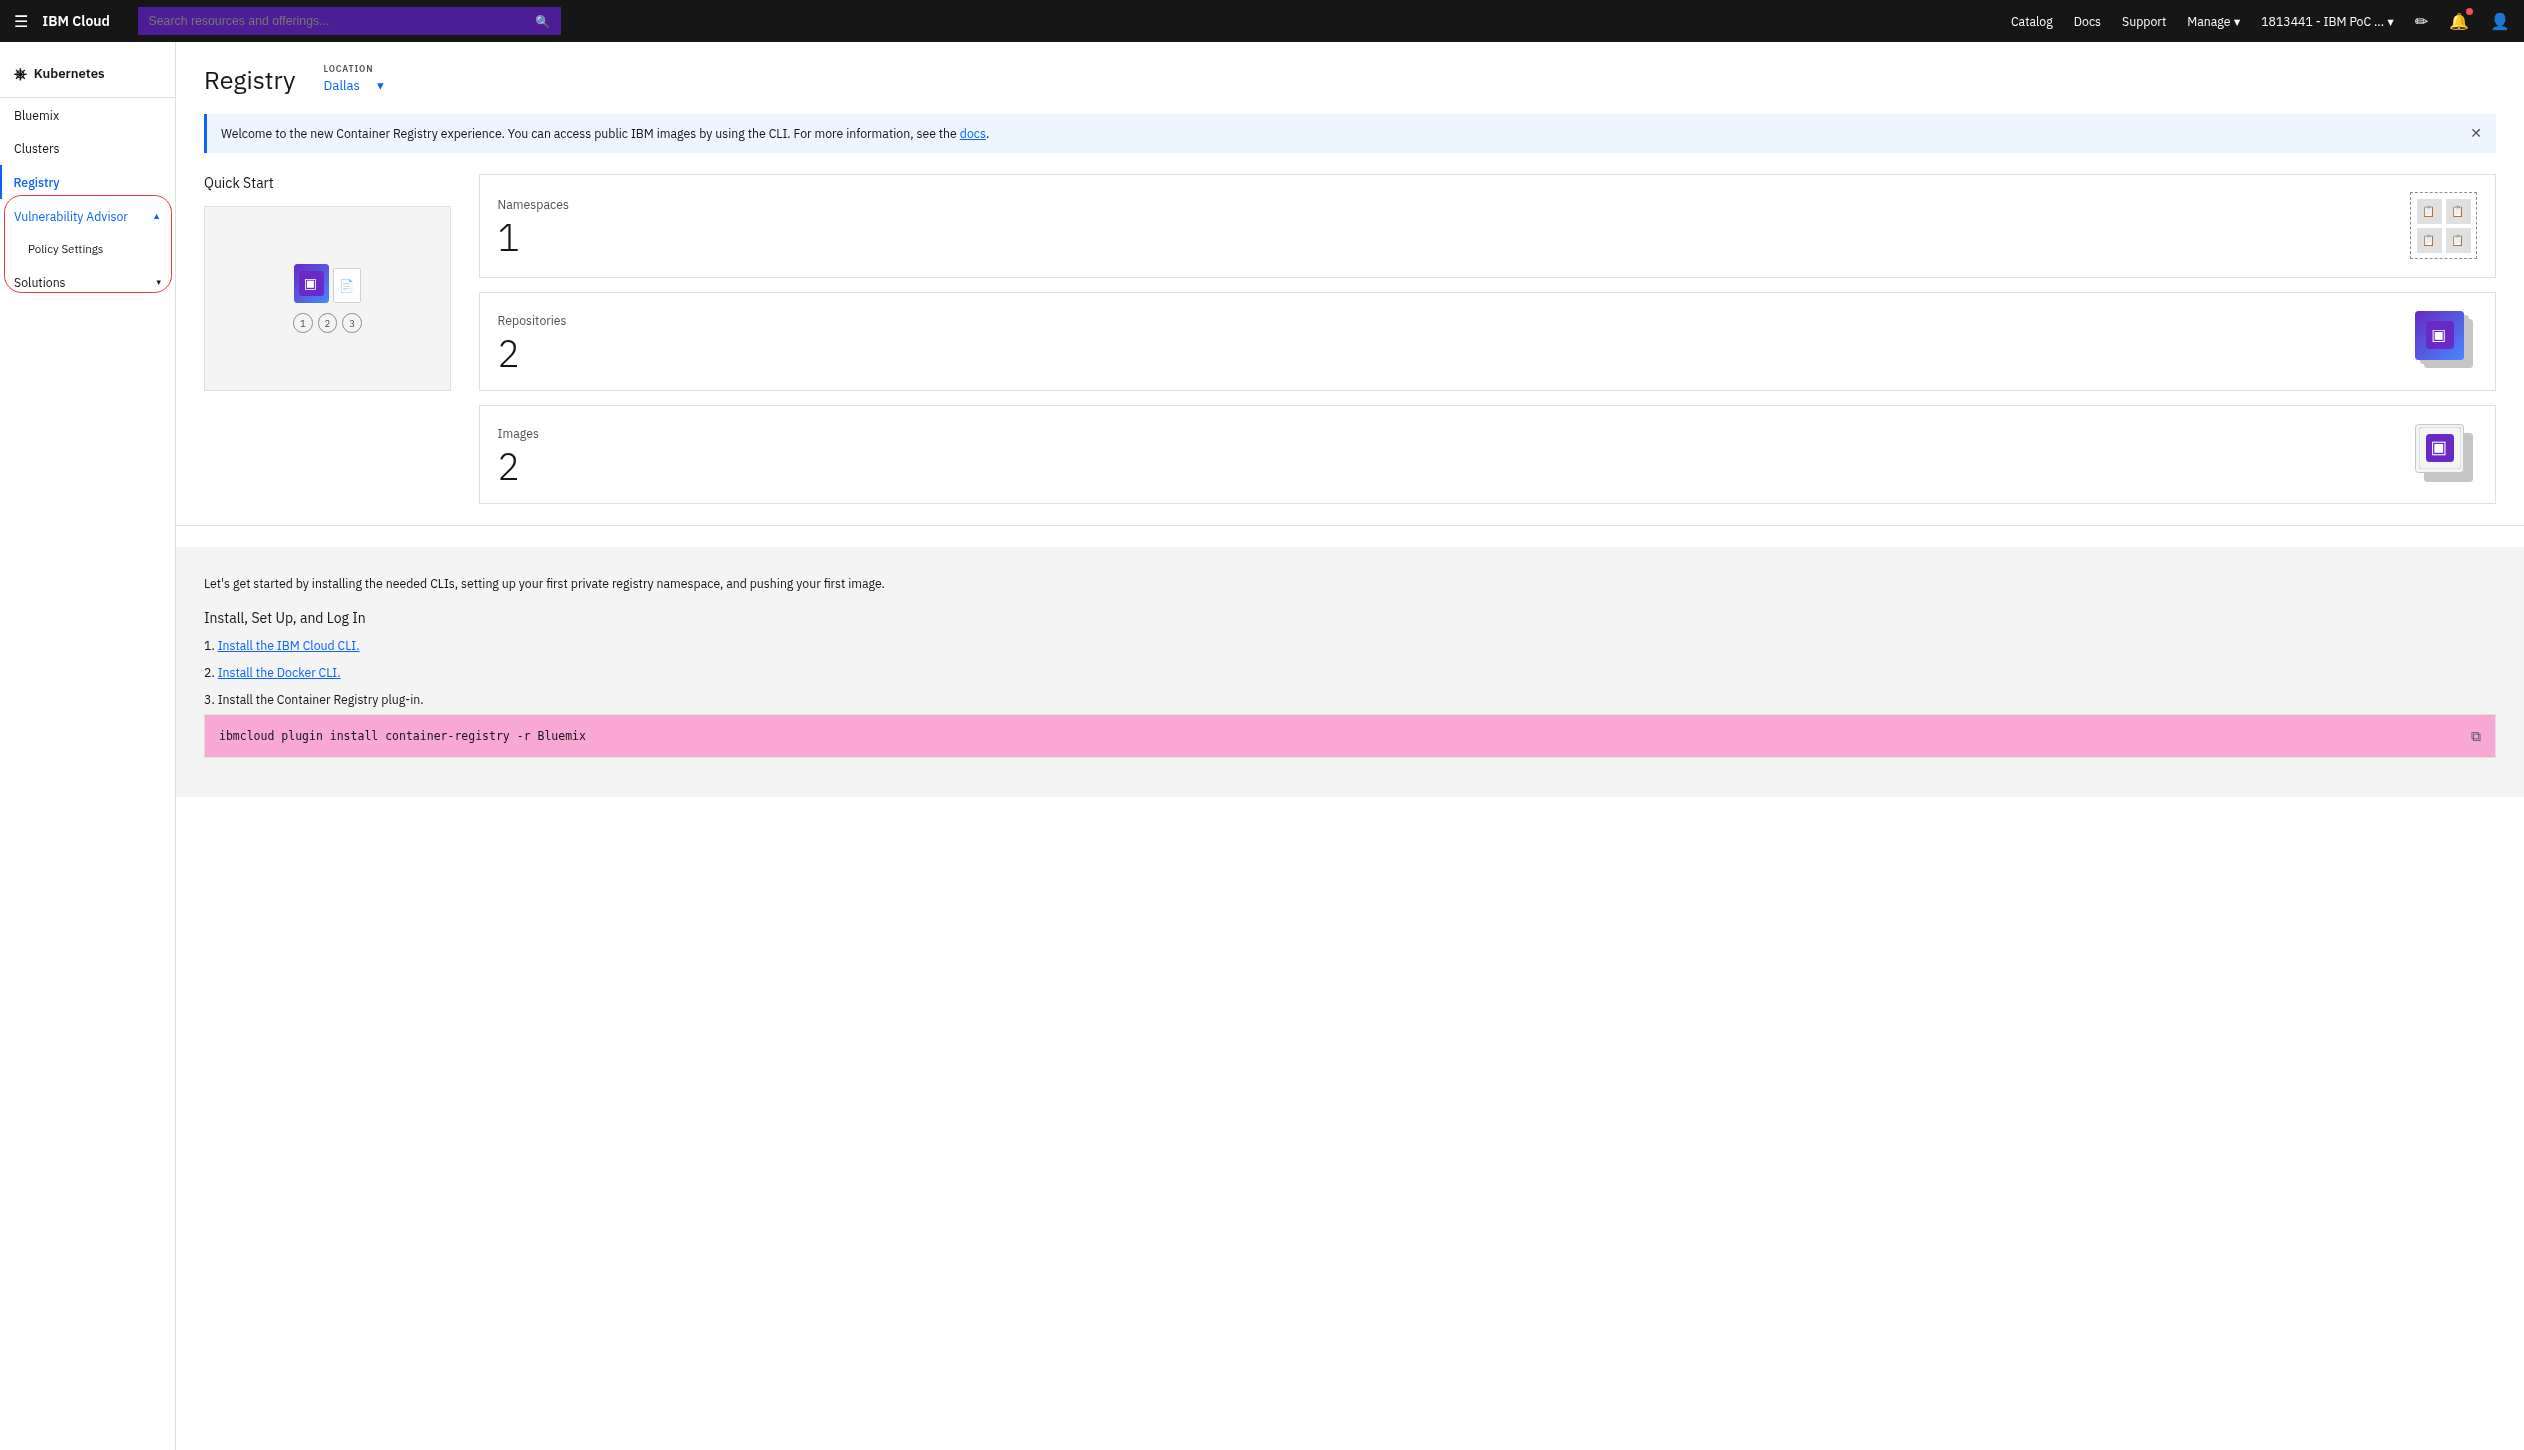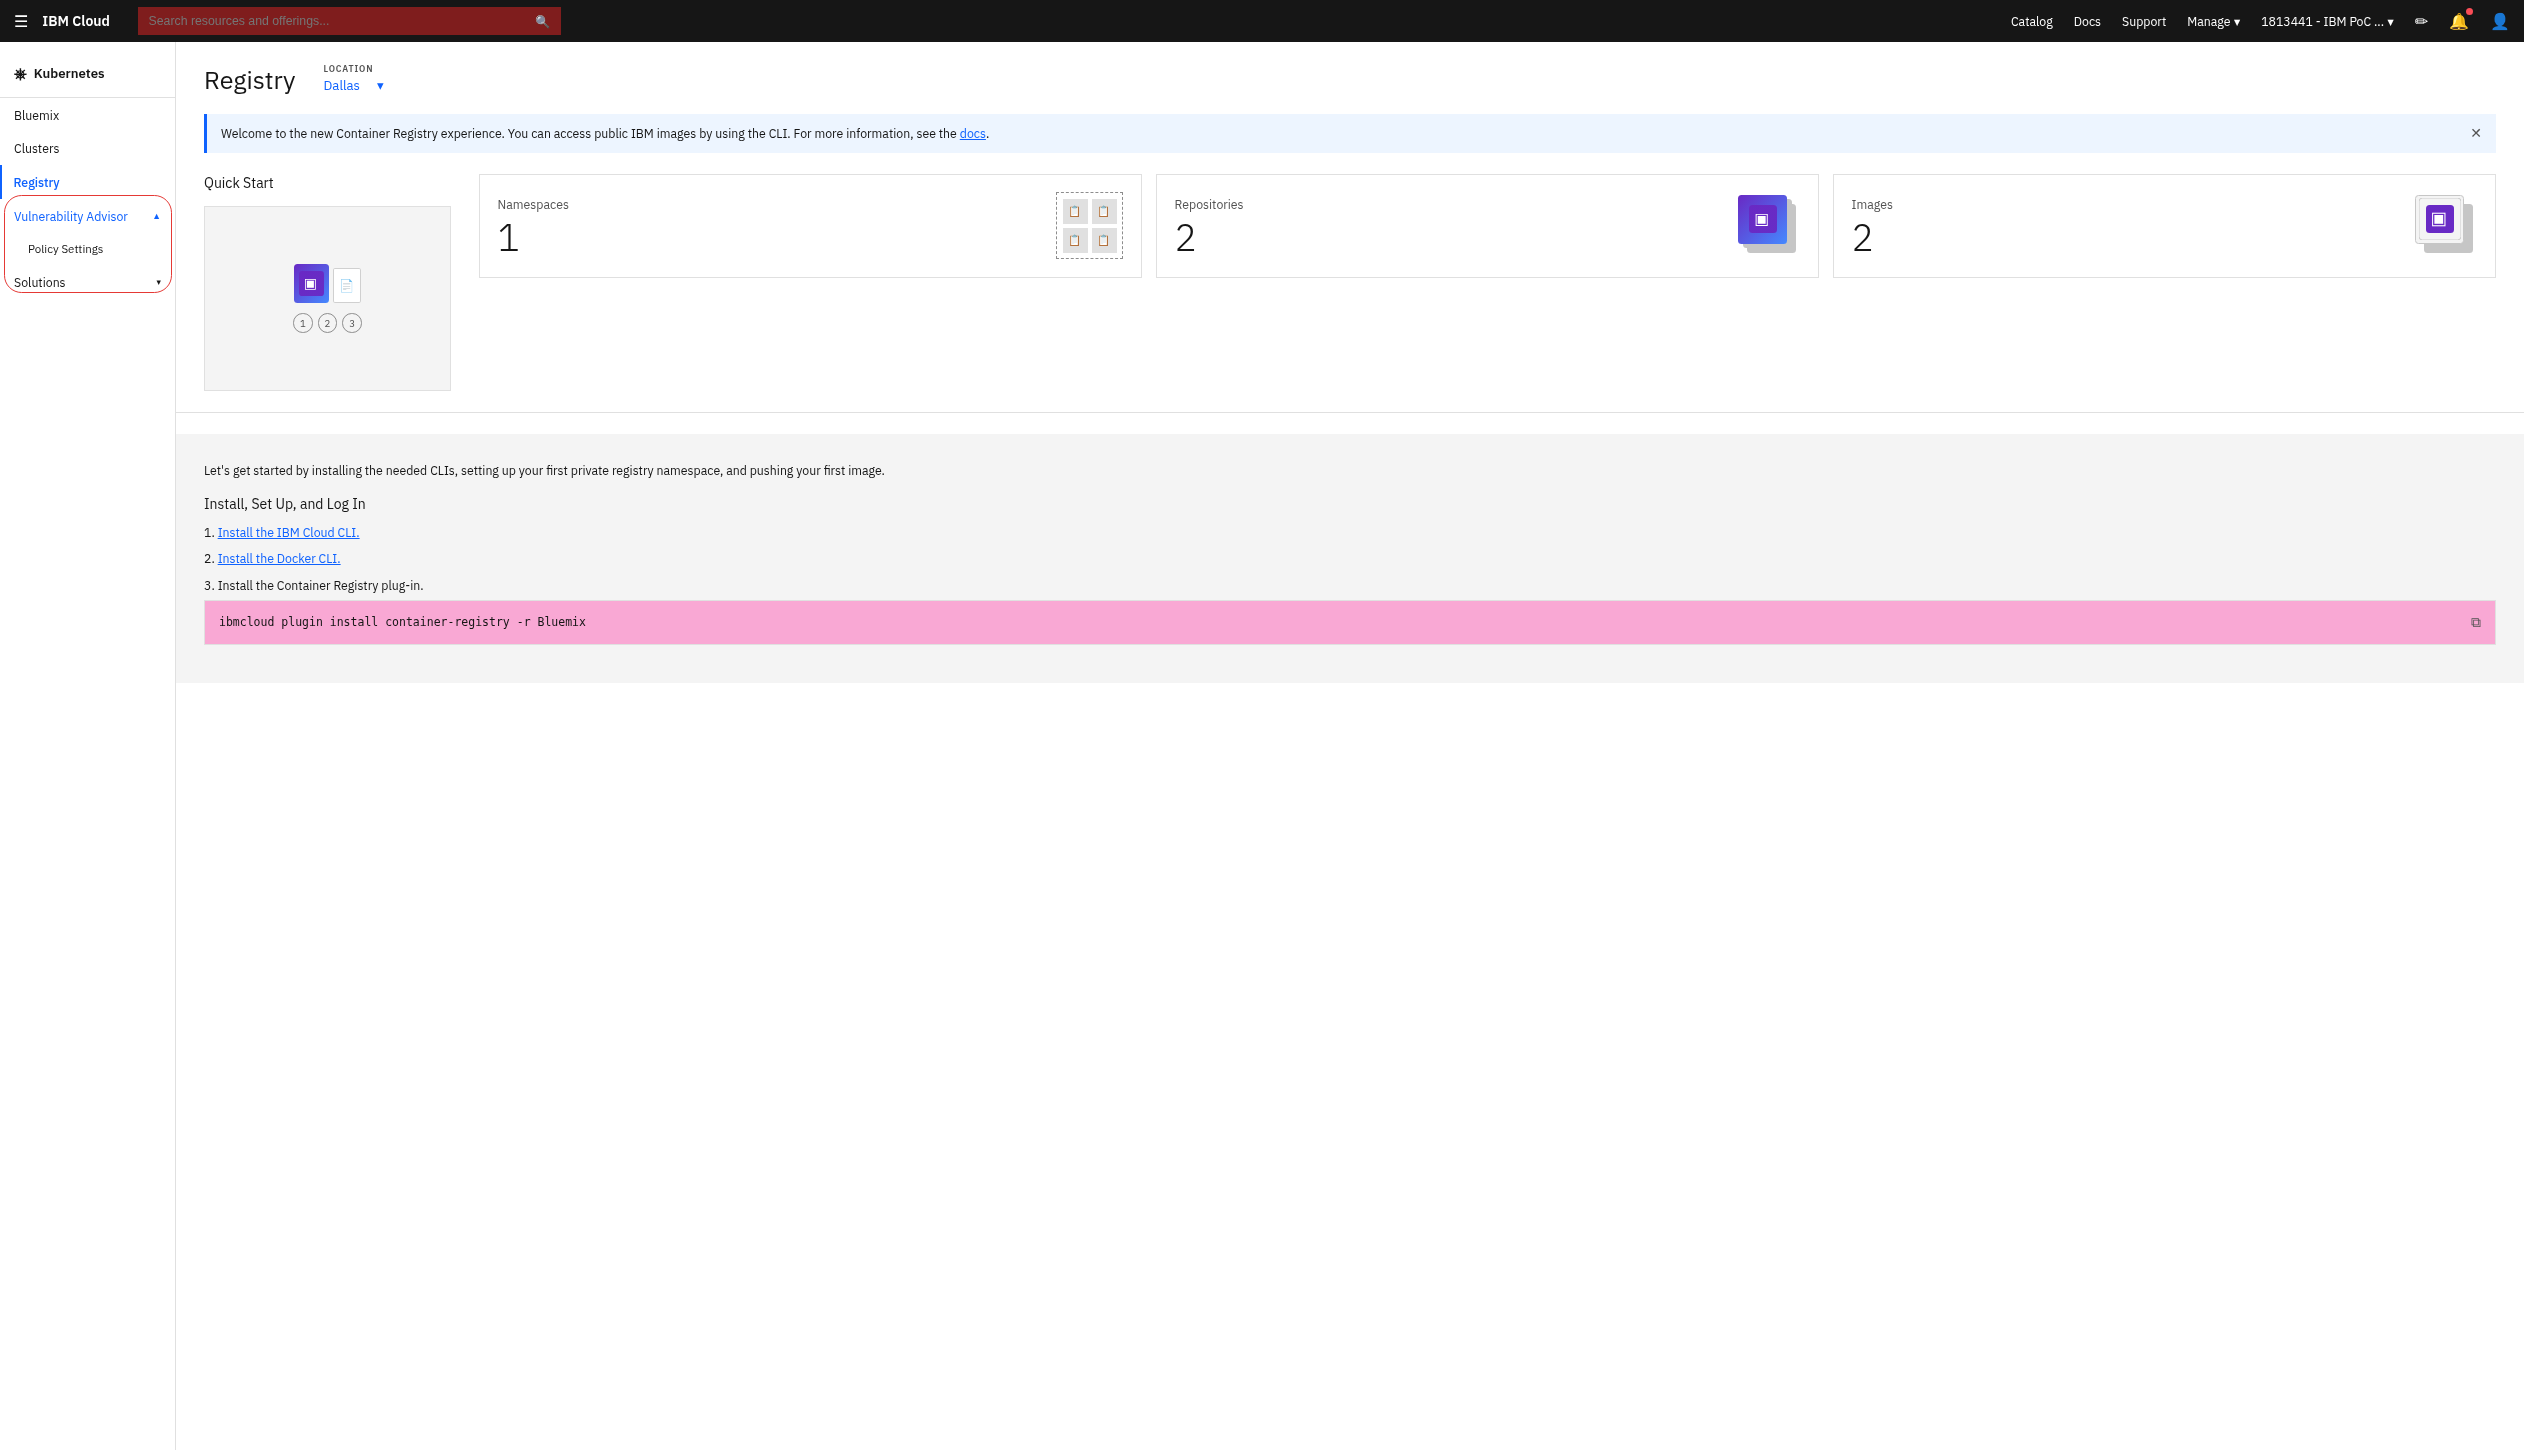--- a/index.html
+++ b/index.html
@@ -18,21 +18,21 @@
       top: 0; left: 0; right: 0;
       z-index: 100;
     }
     .top-nav .menu-icon { cursor: pointer; font-size: 16px; color: #fff; }
     .top-nav .brand { font-size: 14px; font-weight: 600; color: #fff; margin-right: 14px; }
     .top-nav .search-bar {
       flex: 1;
       max-width: 423px;
       display: flex;
       align-items: center;
-      background: #7f1d1d;
+      background: #4c1d95;
       border: none;
       padding: 0 10.6px;
       height: 28px;
       color: #8d8d8d;
       font-size: 12.3px;
     }
     .top-nav .search-bar input {
       background: transparent;
       border: none;
       outline: none;
@@ -195,21 +195,21 @@
     }
     .qs-step {
       width: 19.4px; height: 19.4px;
       border-radius: 50%;
       border: 0.9px solid #8d8d8d;
       display: flex; align-items: center; justify-content: center;
       font-size: 9.7px; color: #525252;
     }
 
     
-    .contents-cards { display: flex; gap: 14px; }
+    .contents-cards { display: flex; gap: 14px; flex-direction: column; }
     .content-card {
       flex: 1;
       border: 0.9px solid #e0e0e0;
       background: #fff;
       padding: 17.6px;
       display: flex;
       align-items: center;
       gap: 14px;
       cursor: pointer;
       min-width: 176px;

